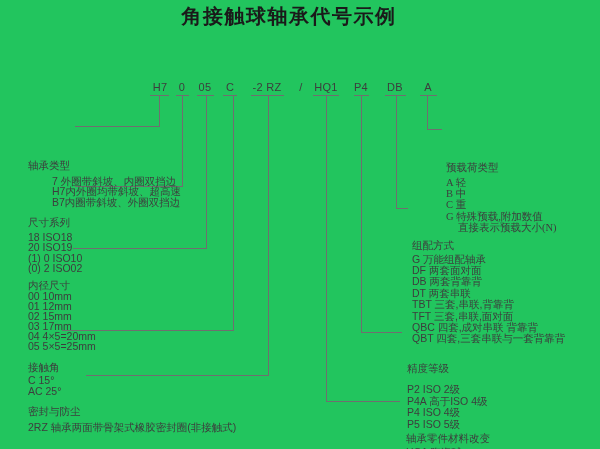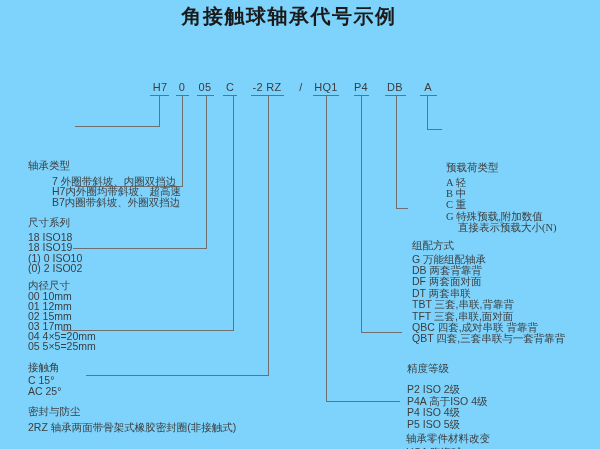--- a/index.html
+++ b/index.html
@@ -1,17 +1,17 @@
 <!DOCTYPE html>
 <html><head>
 <meta charset="utf-8">
 <style>
   html,body { margin:0; padding:0; background:#ffffff; }
   .stage {
-    position:relative; width:600px; height:449px; background:#7dd3fc;
+    position:relative; width:600px; height:449px; background:#22c55e;
     font-family:"Liberation Sans","DejaVu Sans",sans-serif;
     color:#3d3d3d; overflow:hidden;
   }
   .title {
     position:absolute; top:3px; left:289px; transform:translateX(-50%);
     margin:0; font-size:20px; font-weight:700; color:#1a1a1a;
     letter-spacing:1.5px; white-space:nowrap;
   }
   svg.lines { position:absolute; left:0; top:0; }
   .code {
@@ -76,21 +76,21 @@
       <div class="item">7 外圈带斜坡、内圈双挡边</div>
       <div class="item">H7内外圈均带斜坡、超高速</div>
       <div class="item">B7内圈带斜坡、外圈双挡边</div>
     </div>
   </div>
 
   <div class="block" style="left:28px; top:181px;">
     <div class="label">尺寸系列</div>
     <div class="items lh105" style="margin-top:3.5px;">
       <div class="item">18 ISO18</div>
-      <div class="item">18 ISO19</div>
+      <div class="item">20 ISO19</div>
       <div class="item">(1) 0 ISO10</div>
       <div class="item">(0) 2 ISO02</div>
     </div>
   </div>
 
   <div class="block" style="left:28px; top:244px;">
     <div class="label">内径尺寸</div>
     <div class="items lh100" style="margin-top:0;">
       <div class="item">00 10mm</div>
       <div class="item">01 12mm</div>
@@ -124,22 +124,22 @@
       <div class="item">C 重</div>
       <div class="item">G 特殊预载,附加数值</div>
       <div class="item indent">直接表示预载大小(N)</div>
     </div>
   </div>
 
   <div class="block" style="left:412px; top:204px;">
     <div class="label">组配方式</div>
     <div class="items lh114" style="margin-top:2.6px;">
       <div class="item">G 万能组配轴承</div>
+      <div class="item">DF 两套面对面</div>
       <div class="item">DB 两套背靠背</div>
-      <div class="item">DF 两套面对面</div>
       <div class="item">DT 两套串联</div>
       <div class="item">TBT 三套,串联,背靠背</div>
       <div class="item">TFT 三套,串联,面对面</div>
       <div class="item">QBC 四套,成对串联 背靠背</div>
       <div class="item">QBT 四套,三套串联与一套背靠背</div>
     </div>
   </div>
 
   <div class="block" style="left:407px; top:327px;">
     <div class="label">精度等级</div>

